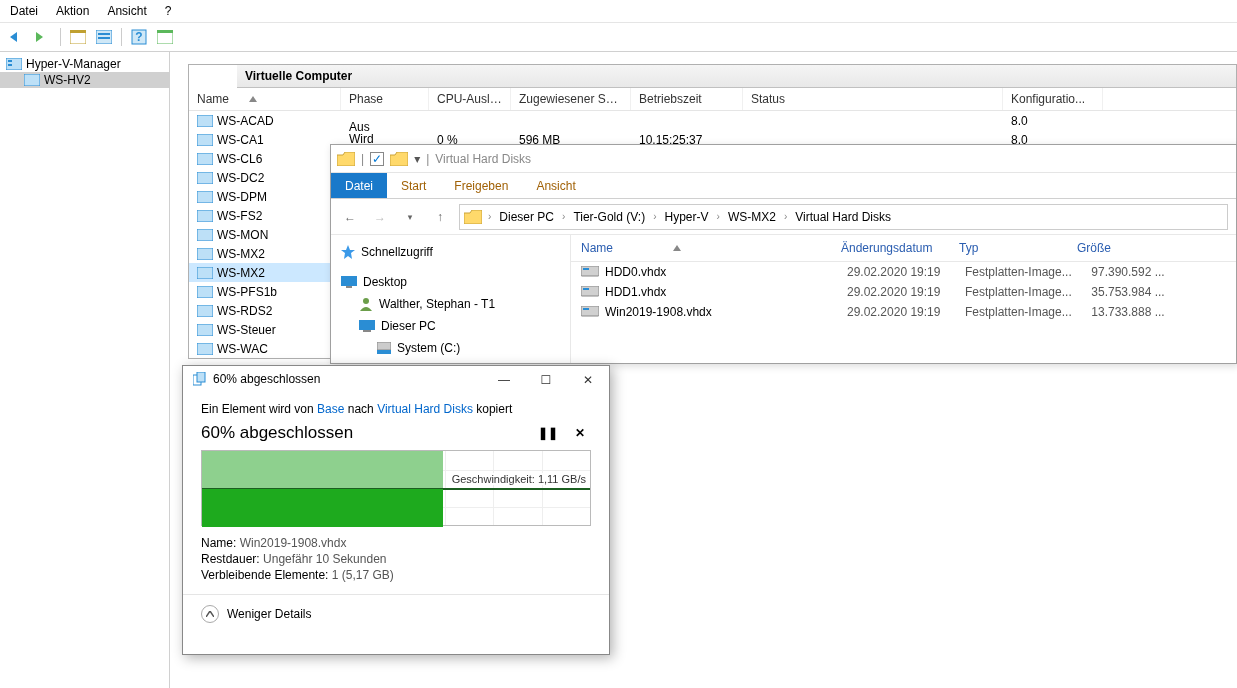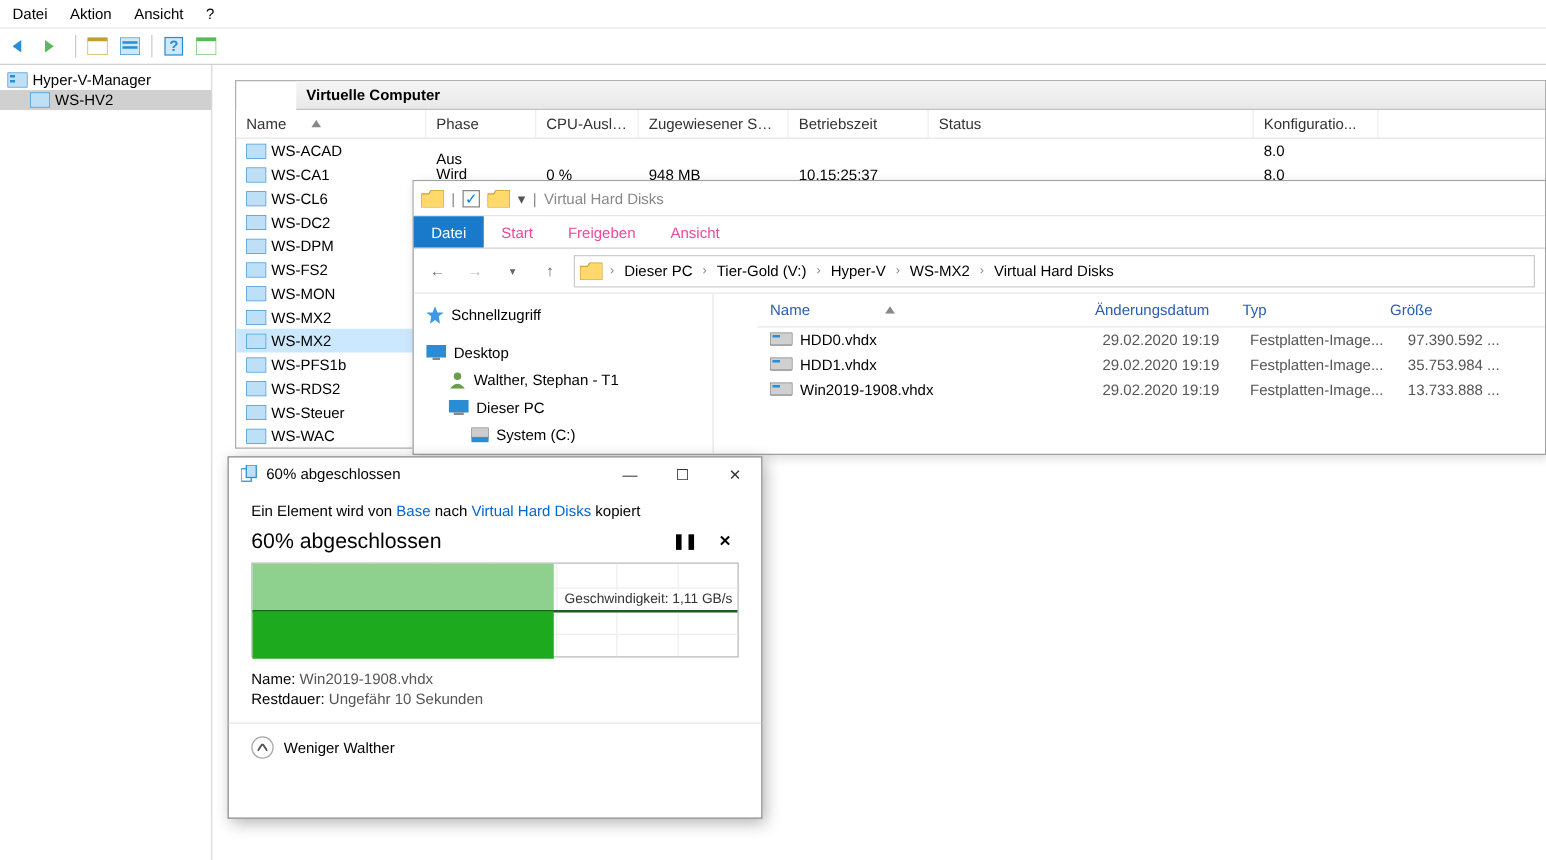--- a/index.html
+++ b/index.html
@@ -49,30 +49,30 @@
   .vm-up { width: 112px; padding-left: 4px; }
   .vm-stat { width: 260px; padding-left: 4px; }
   .vm-conf { width: 100px; padding-left: 4px; }
 
   
   .explorer { position: absolute; left: 330px; top: 144px; width: 907px; height: 220px; background: #fff; border: 1px solid #a0a0a0; box-shadow: 2px 2px 8px rgba(0,0,0,0.15); }
   .exp-titlebar { display: flex; align-items: center; padding: 2px 6px; background: #fff; border-bottom: 1px solid #e5e5e5; height: 28px; gap: 6px; }
   .exp-folder-icon { width: 18px; height: 14px; }
   .exp-qat { width: 14px; height: 14px; border: 1px solid #888; display: inline-flex; align-items: center; justify-content: center; color: #0078d7; }
   .exp-tabs { display: flex; border-bottom: 1px solid #d0d0d0; height: 26px; align-items: stretch; }
-  .exp-tab { padding: 4px 14px; display: flex; align-items: center; color: #ec4899; }
+  .exp-tab { padding: 4px 14px; display: flex; align-items: center; color: #a16207; }
   .exp-tab.active { background: #1979ca; color: #fff; }
   .exp-nav { display: flex; align-items: center; padding: 4px 8px; gap: 8px; border-bottom: 1px solid #e8e8e8; height: 36px; }
   .nav-btn { width: 22px; height: 22px; display: flex; align-items: center; justify-content: center; color: #666; }
   .nav-btn.disabled { color: #bbb; }
   .breadcrumb { display: flex; align-items: center; gap: 2px; border: 1px solid #ccc; padding: 2px 4px; flex: 1; height: 26px; }
   .bc-folder { width: 18px; height: 14px; margin-right: 4px; }
   .bc-item { padding: 2px 6px; }
   .bc-sep { color: #888; font-size: 10px; }
-  .exp-body { display: flex; height: calc(100% - 90px); gap: 35px; }
+  .exp-body { display: flex; height: calc(100% - 90px); }
   .exp-tree { width: 240px; border-right: 1px solid #e8e8e8; padding: 6px 0; }
   .exp-tree-item { display: flex; align-items: center; gap: 6px; padding: 4px 10px; }
   .exp-tree-item.lvl1 { padding-left: 28px; }
   .exp-tree-item.lvl2 { padding-left: 46px; }
   .exp-files { flex: 1; }
   .exp-cols { display: flex; border-bottom: 1px solid #e8e8e8; padding: 0; }
   .exp-c { padding: 6px 10px; color: #2a5db0; }
   .ec-name { width: 260px; display: flex; align-items: center; gap: 60px; }
   .ec-date { width: 118px; }
   .ec-type { width: 118px; }
@@ -211,21 +211,21 @@
             <div class="vm-stat"></div>
             <div class="vm-conf">8.0</div>
           </div>
           <div class="vm-row">
             <svg class="vm-icon" width="16" height="12">
               <rect width="16" height="12" fill="#bde0f7" stroke="#2a8dd4"></rect>
             </svg>
             <div class="vm-name">WS-CA1</div>
             <div class="vm-phase">Wird ausgeführt</div>
             <div class="vm-cpu">0 %</div>
-            <div class="vm-mem">948 MB</div>
+            <div class="vm-mem">596 MB</div>
             <div class="vm-up">10.15:25:37</div>
             <div class="vm-stat"></div>
             <div class="vm-conf">8.0</div>
           </div>
           <div class="vm-row">
             <svg class="vm-icon" width="16" height="12">
               <rect width="16" height="12" fill="#bde0f7" stroke="#2a8dd4"></rect>
             </svg>
             <div class="vm-name">WS-CL6</div>
             <div class="vm-phase"></div>
@@ -525,22 +525,23 @@
         <div class="cd-grid-col" style="left:75%"></div>
         <div class="cd-grid-col" style="left:87.5%"></div>
       </div>
       <div class="cd-upper" id="cd-upper" style="width: 62%;"></div>
       <div class="cd-divider-thick"></div>
       <div class="cd-lower" id="cd-lower" style="width: 62%;"></div>
       <div class="cd-speed">Geschwindigkeit: 1,11 GB/s</div>
     </div>
     <div class="cd-row"><b>Name:</b>&nbsp;<span>Win2019-1908.vhdx</span></div>
     <div class="cd-row"><b>Restdauer:</b>&nbsp;<span>Ungefähr 10 Sekunden</span></div>
+    <div class="cd-row"><b>Verbleibende Elemente:</b>&nbsp;<span>1 (5,17 GB)</span></div>
   </div>
   <div class="cd-foot">
     <div class="cd-chevron">
         <svg width="8" height="6">
           <path d="M0 6 L4 0 L8 6" fill="none" stroke="#555" stroke-width="1.5"></path>
         </svg>
       </div>
-    <span>Weniger Walther</span>
+    <span>Weniger Details</span>
   </div>
 </div>
 
 </body></html>

